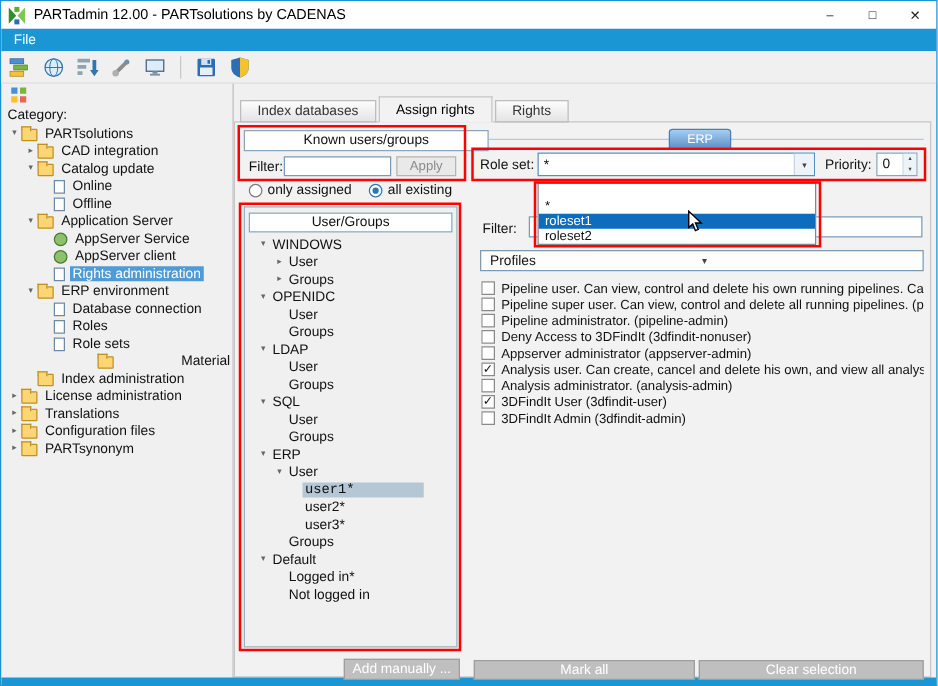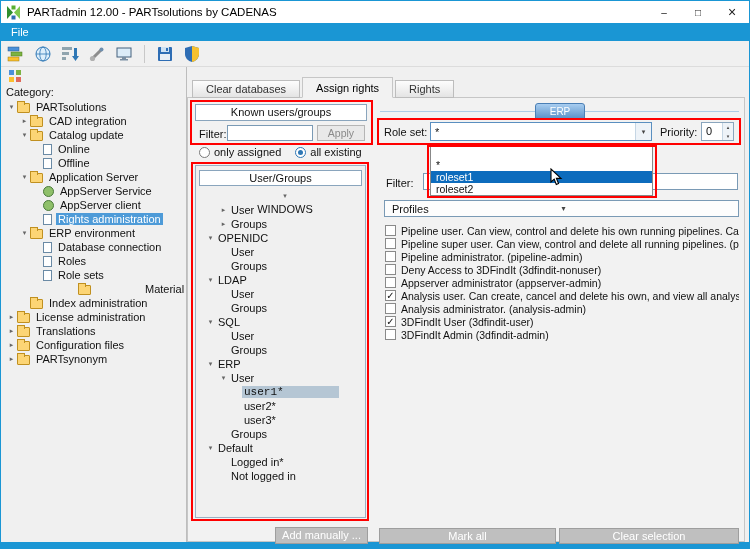--- a/index.html
+++ b/index.html
@@ -27,21 +27,21 @@
   .ticon.folder::before{content:"";position:absolute;left:-1px;top:-3px;width:6px;height:3px;background:#fcd575;border:1px solid #c09020;border-bottom:none;}
   .ticon.page{width:9px;height:11px;background:#fff;border:1px solid #6a8aa5;}
   .ticon.gear{width:11px;height:11px;background:#8fc06a;border:1px solid #4a7a3a;border-radius:50%;}
   .tlabel{padding:0 2px;}
   .sel-blue{background:#4e9bd8;color:#fff;}
   .sel-gray{background:#b5c6d4;padding-right:55px;}
   .content{position:absolute;left:186px;top:96px;width:558px;height:445px;background:#f2f2f2;border:1px solid #c6c6c6;}
   .tabbar{position:absolute;left:191px;top:76px;height:21px;display:flex;align-items:flex-end;z-index:5;}
   .tab{height:18px;line-height:17px;padding:0 13px;background:linear-gradient(#fdfdfd,#e4e4e4);border:1px solid #bdbdbd;font-size:11px;color:#333;margin-right:2px;}
   .tab.active{height:21px;line-height:20px;background:#f2f2f2;border-color:#c6c6c6;border-bottom:1px solid #f2f2f2;color:#000;}
-  .ku-header{position:absolute;left:194px;top:103px;width:172px;height:17px;background:#fff;border:1px solid #8aa5bd;text-align:center;line-height:15px;z-index:2;}
+  .ku-header{position:absolute;left:194px;top:103px;width:196px;height:17px;background:#fff;border:1px solid #8aa5bd;text-align:center;line-height:15px;z-index:2;}
   .filter-label{position:absolute;left:198px;top:127px;}
   .filter-input{position:absolute;left:226px;top:124px;width:86px;height:16px;border:1px solid #7a9ab5;background:#fff;font:11px "Liberation Sans",sans-serif;padding:0 3px;}
   .apply-btn{position:absolute;left:316px;top:124px;width:48px;height:16px;background:#e9e9e9;border:1px solid #b5b5b5;color:#8a8a8a;font-size:10.5px;}
   .radio-row{position:absolute;left:198px;top:145px;display:flex;align-items:center;font-size:11px;}
   .radio{width:11px;height:11px;border:1px solid #7a7a7a;border-radius:50%;background:#fff;margin-right:4px;position:relative;flex:none;}
   .radio.on{border-color:#2e77b5;}
   .radio.on::after{content:"";position:absolute;left:2px;top:2px;width:5px;height:5px;border-radius:50%;background:#2e77b5;}
   .radio-label{margin-right:14px;}
   .ut-panel{position:absolute;left:194px;top:164px;width:171px;height:353px;border:1px solid #9ab0c4;background:#f0f0f0;z-index:2;}
   .ug-header{margin:4px 3px 2px 3px;height:16px;background:#fff;border:1px solid #8aa5bd;text-align:center;line-height:14px;}
@@ -266,39 +266,39 @@
           <span class="ticon folder"></span>
           <span class="tlabel">PARTsynonym</span>
         </div>
       </div>
   </div>
   <div class="divider"></div>
 
   <div class="content"></div>
 
   <div class="tabbar">
-    <div class="tab">Clear databases</div>
+    <div class="tab">Index databases</div>
     <div class="tab active">Assign rights</div>
     <div class="tab">Rights</div>
   </div>
 
   <div class="ku-header">Known users/groups</div>
   <span class="filter-label">Filter:</span>
   <input class="filter-input" value="" style="">
   <button class="apply-btn">Apply</button>
   <div class="radio-row">
     <span class="radio"></span>
     <span class="radio-label">only assigned</span>
     <span class="radio on"></span>
     <span class="radio-label">all existing</span>
   </div>
   <div class="ut-panel">
     <div class="ug-header">User/Groups</div>
     <div class="tree users">
-        <div class="trow" style="padding-left: 6px; flex-direction: column;">
+        <div class="trow" style="padding-left: 6px;">
           <span class="expander">▾</span>
           <span class="tlabel">WINDOWS</span>
         </div>
         <div class="trow" style="padding-left: 19px;">
           <span class="expander">▸</span>
           <span class="tlabel">User</span>
         </div>
         <div class="trow" style="padding-left: 19px;">
           <span class="expander">▸</span>
           <span class="tlabel">Groups</span>

